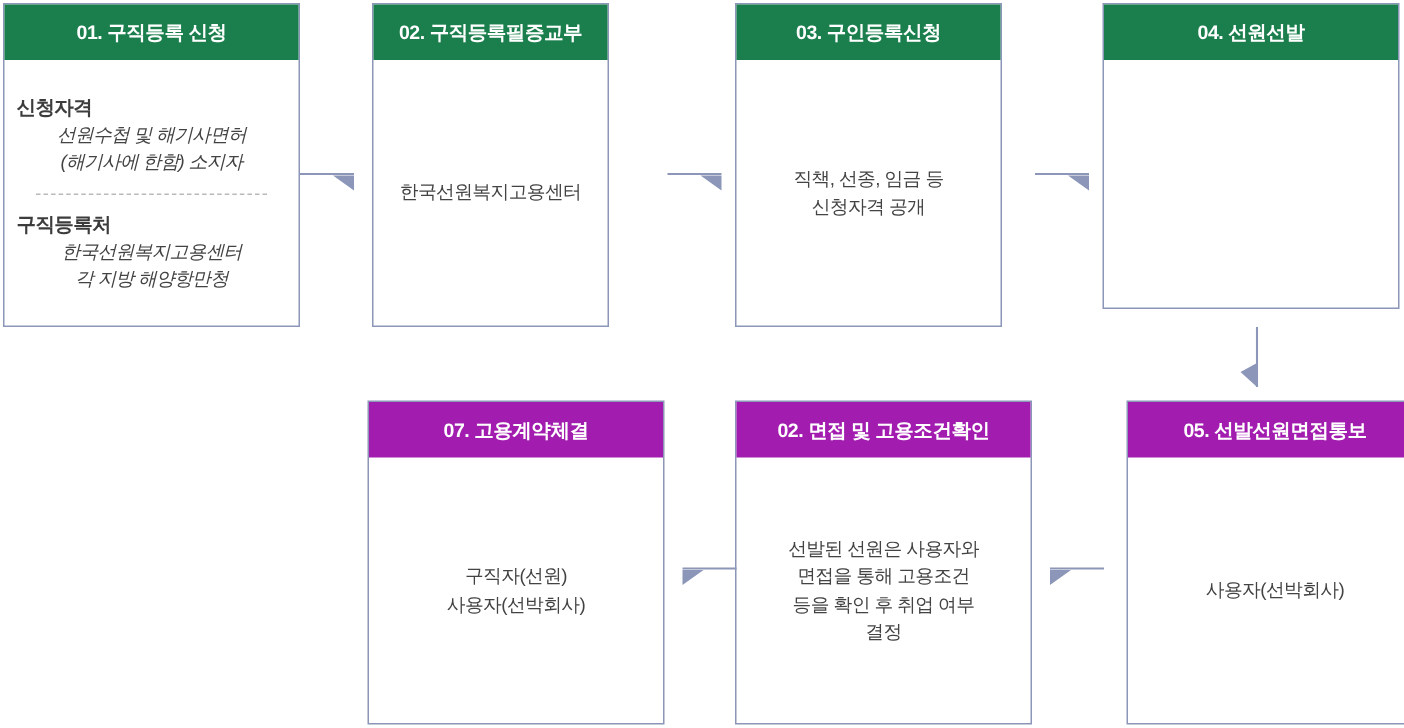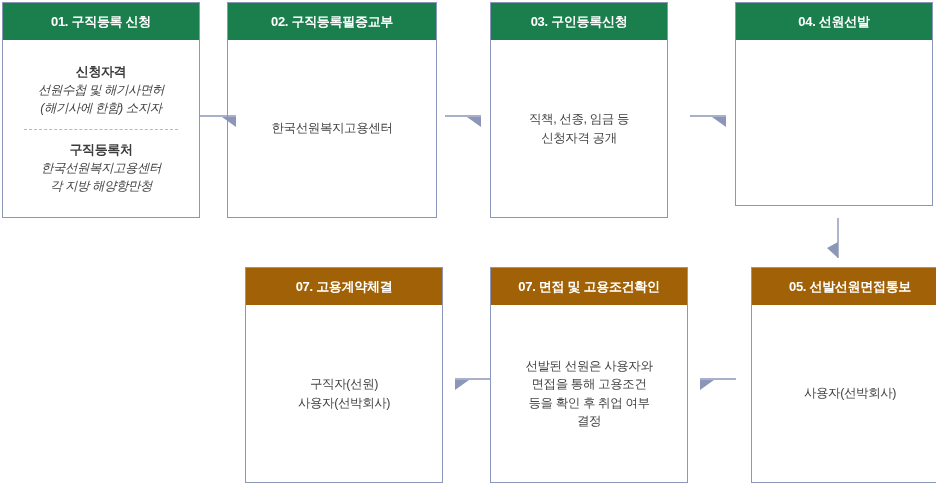--- a/index.html
+++ b/index.html
@@ -36,40 +36,40 @@
     display: flex;
     align-items: center;
     justify-content: center;
     color: #ffffff;
     font-size: 13px;
     font-weight: bold;
     letter-spacing: -0.3px;
     box-sizing: border-box;
   }
   .node.green > .node-header { background: #1b7f4d; text-align: right; }
-  .node.blue  > .node-header { background: #a16207; }
+  .node.blue  > .node-header { background: #a21caf; }
   .node-body {
     flex: 1 1 auto;
     display: flex;
     flex-direction: column;
     align-items: center;
     justify-content: center;
     padding: 6px 8px;
     box-sizing: border-box;
   }
   .body-text {
     text-align: center;
     font-size: 12.5px;
     line-height: 1.45;
     color: #434343;
     white-space: pre-line;
     letter-spacing: -0.4px;
   }
   .sec-title {
-    text-align: center;
+    text-align: left;
     font-size: 13px;
     font-weight: bold;
     color: #3c3c3c;
     line-height: 1.5;
     letter-spacing: -0.4px;
   }
   .sec-text {
     text-align: center;
     font-size: 12.5px;
     line-height: 1.45;
@@ -105,21 +105,21 @@
       </div>
       <div class="divider"></div>
       <div class="sec-block">
         <div class="sec-title">구직등록처</div>
         <div class="sec-text">한국선원복지고용센터
 각 지방 해양항만청</div>
       </div>
     </div>
   </div>
 
-  <div class="node green" style="left:227px; top:2px; width:210px; height:216px;">
+  <div class="node green" style="left:248px; top:2px; width:158px; height:216px;">
     <div class="node-header">02. 구직등록필증교부</div>
     <div class="node-body">
       <div class="body-text">한국선원복지고용센터</div>
     </div>
   </div>
 
   <div class="node green" style="left:490px; top:2px; width:178px; height:216px;">
     <div class="node-header">03. 구인등록신청</div>
     <div class="node-body">
       <div class="body-text">직책, 선종, 임금 등
@@ -133,21 +133,21 @@
 
   <div class="node blue" style="left:245px; top:267px; width:198px; height:216px;">
     <div class="node-header">07. 고용계약체결</div>
     <div class="node-body">
       <div class="body-text">구직자(선원)
 사용자(선박회사)</div>
     </div>
   </div>
 
   <div class="node blue" style="left:490px; top:267px; width:198px; height:216px;">
-    <div class="node-header">07. 면접 및 고용조건확인</div>
+    <div class="node-header">02. 면접 및 고용조건확인</div>
     <div class="node-body">
       <div class="body-text">선발된 선원은 사용자와
 면접을 통해 고용조건
 등을 확인 후 취업 여부
 결정</div>
     </div>
   </div>
 
   <div class="node blue" style="left:735px; top:267px; width:198px; height:216px;margin-left:16px;">
     <div class="node-header">05. 선발선원면접통보</div>

